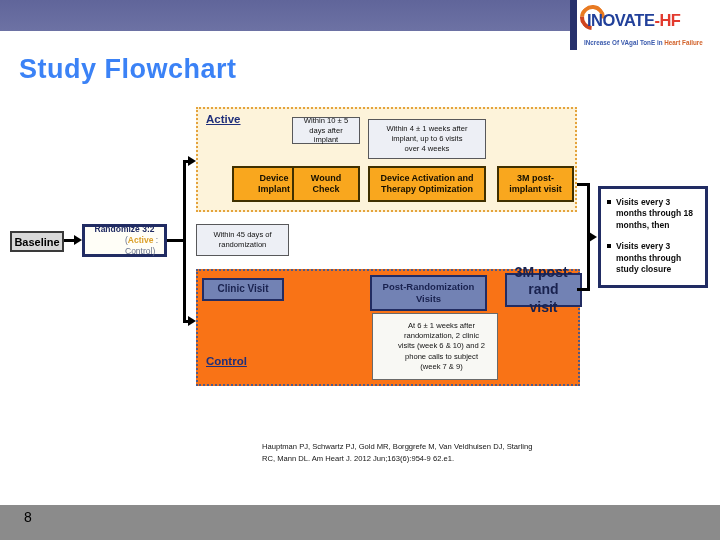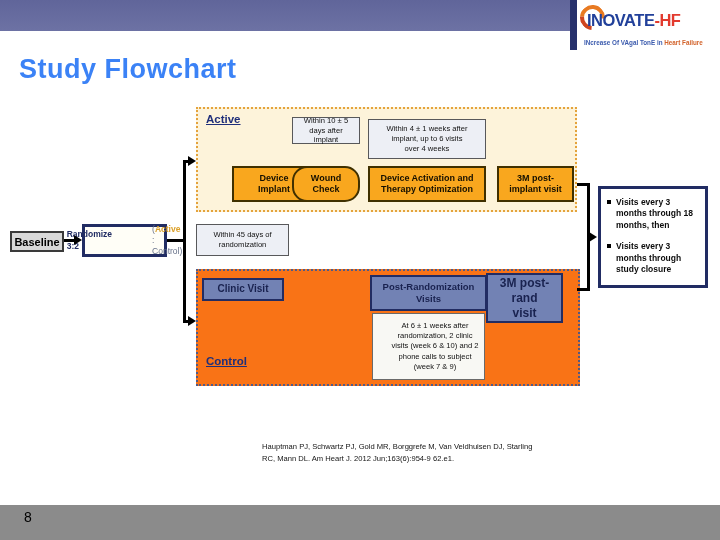--- a/index.html
+++ b/index.html
@@ -42,21 +42,21 @@
   .gray-box { background: #edeff5; border: 1px solid #58585a;
     font-size: 7.6px; color: #111; line-height: 1.3; }
   .orange-box { background: #f9a71e; border: 2px solid #403000; font-weight: bold;
     font-size: 9px; color: #161000; line-height: 1.25; }
   
   .baseline-box { left: 10px; top: 231px; width: 54px; height: 21px;
     background: #d8d8d8; border: 2px solid #3a3a3a;
     font-weight: bold; font-size: 11px; color: #000; }
   .randomize-box { left: 82px; top: 224px; width: 85px; height: 33px;
     background: #fffef7; border: 3px solid #212c63;
-    display: flex; flex-direction: row; align-items: center; justify-content: center;
+    display: flex; flex-direction: column; align-items: center; justify-content: center;
     font-size: 8.5px; line-height: 1.3; }
   .randomize-l1 { color: #212c63; font-weight: bold; }
   .randomize-l2 { color: #667089; margin-left: 40px; }
   .randomize-l2 .active-word { color: #dba02a; font-weight: bold; }
   .within45-box { left: 196px; top: 224px; width: 93px; height: 32px; }
   
   .control-sec { left: 196px; top: 269px; width: 384px; height: 117px;
     background: #f97316; border: 2px dotted #4f5a88; }
   .blue-box { background: #7282b4; border: 2px solid #222c62; font-weight: bold;
     color: #19224f; line-height: 1.25; }
@@ -92,21 +92,21 @@
 <div class="abs active-sec">
   <div class="abs section-label" style="left:8px; top:4px;">Active</div>
   <div class="abs box-center gray-box" style="left:94px; top:8px; width:68px; height:27px;">Within 10 ± 5
 days after
 implant</div>
   <div class="abs box-center gray-box" style="left:170px; top:10px; width:118px; height:40px;">Within 4 ± 1 weeks after
 implant, up to 6 visits
 over 4 weeks</div>
   <div class="abs box-center orange-box" style="left:20px; top:57px; width:84px; height:36px;margin-left:14px;">Device
 Implant</div>
-  <div class="abs box-center orange-box" style="left:94px; top:57px; width:68px; height:36px;border-radius:15px;">Wound
+  <div class="abs box-center orange-box" style="left:94px; top:57px; width:68px; height:36px;">Wound
 Check</div>
   <div class="abs box-center orange-box" style="left:170px; top:57px; width:118px; height:36px;">Device Activation and
 Therapy Optimization</div>
   <div class="abs box-center orange-box" style="left:299px; top:57px; width:77px; height:36px;">3M post-
 implant visit</div>
 </div>
 
 <div class="abs box-center baseline-box">Baseline</div>
 
 <div class="abs randomize-box">
@@ -114,23 +114,23 @@
   <div class="randomize-l2"><span>(</span><span class="active-word">Active</span><span> : </span><span>Control</span><span>)</span></div>
 </div>
 
 <div class="abs box-center gray-box within45-box">Within 45 days of
 randomization</div>
 
 <div class="abs control-sec">
   <div class="abs box-center blue-box" style="left:4px; top:7px; width:82px; height:23px; font-size:10px;">Clinic Visit</div>
   <div class="abs box-center blue-box" style="left:172px; top:4px; width:117px; height:36px; font-size:9.5px;">Post-Randomization
 Visits</div>
-  <div class="abs box-center blue-box" style="left:288px; top:2px; width:77px; height:50px; font-size:12px;">3M post-rand
+  <div class="abs box-center blue-box" style="left:307px; top:2px; width:77px; height:34px; font-size:14px;">3M post-rand
 visit</div>
-  <div class="abs box-center white-note" style="left:174px; top:42px; width:113px; height:67px;padding-left:13px;">At 6 ± 1 weeks after
+  <div class="abs box-center white-note" style="left:174px; top:42px; width:126px; height:67px;padding-left:13px;">At 6 ± 1 weeks after
 randomization, 2 clinic
 visits (week 6 &amp; 10) and 2
 phone calls to subject
 (week 7 &amp; 9)</div>
   <div class="abs section-label" style="left:8px; top:84px;">Control</div>
 </div>
 
 <div class="abs followup-box">
   <div class="bullet-row">
     <span class="bullet-square"></span>

